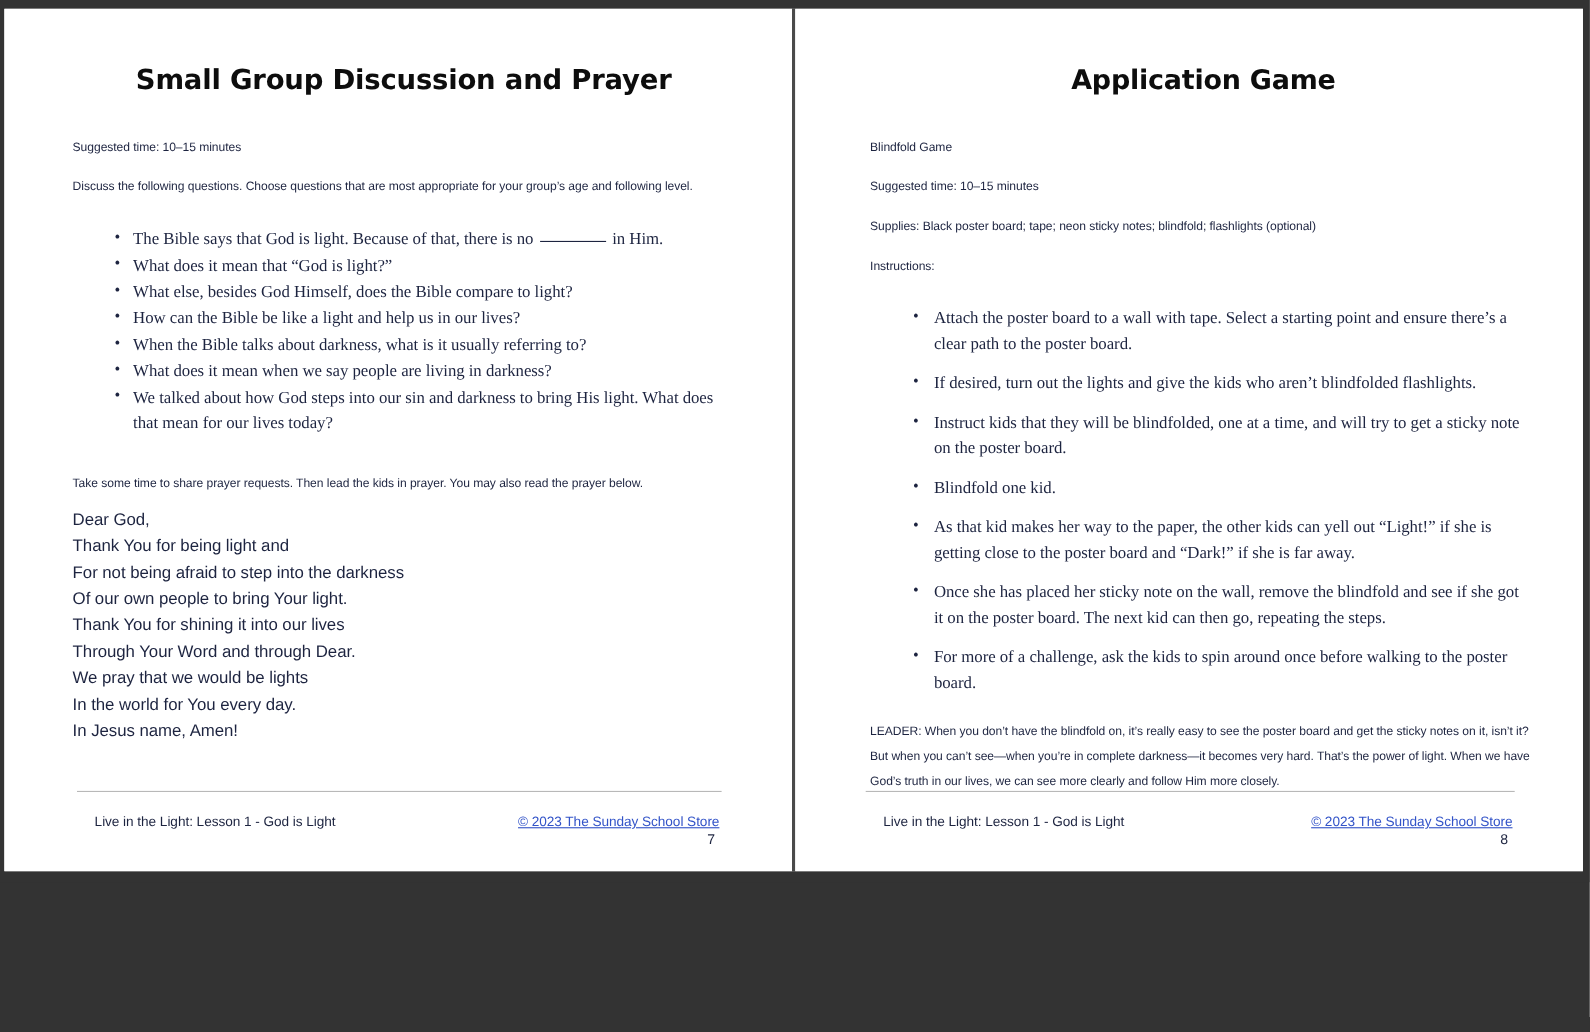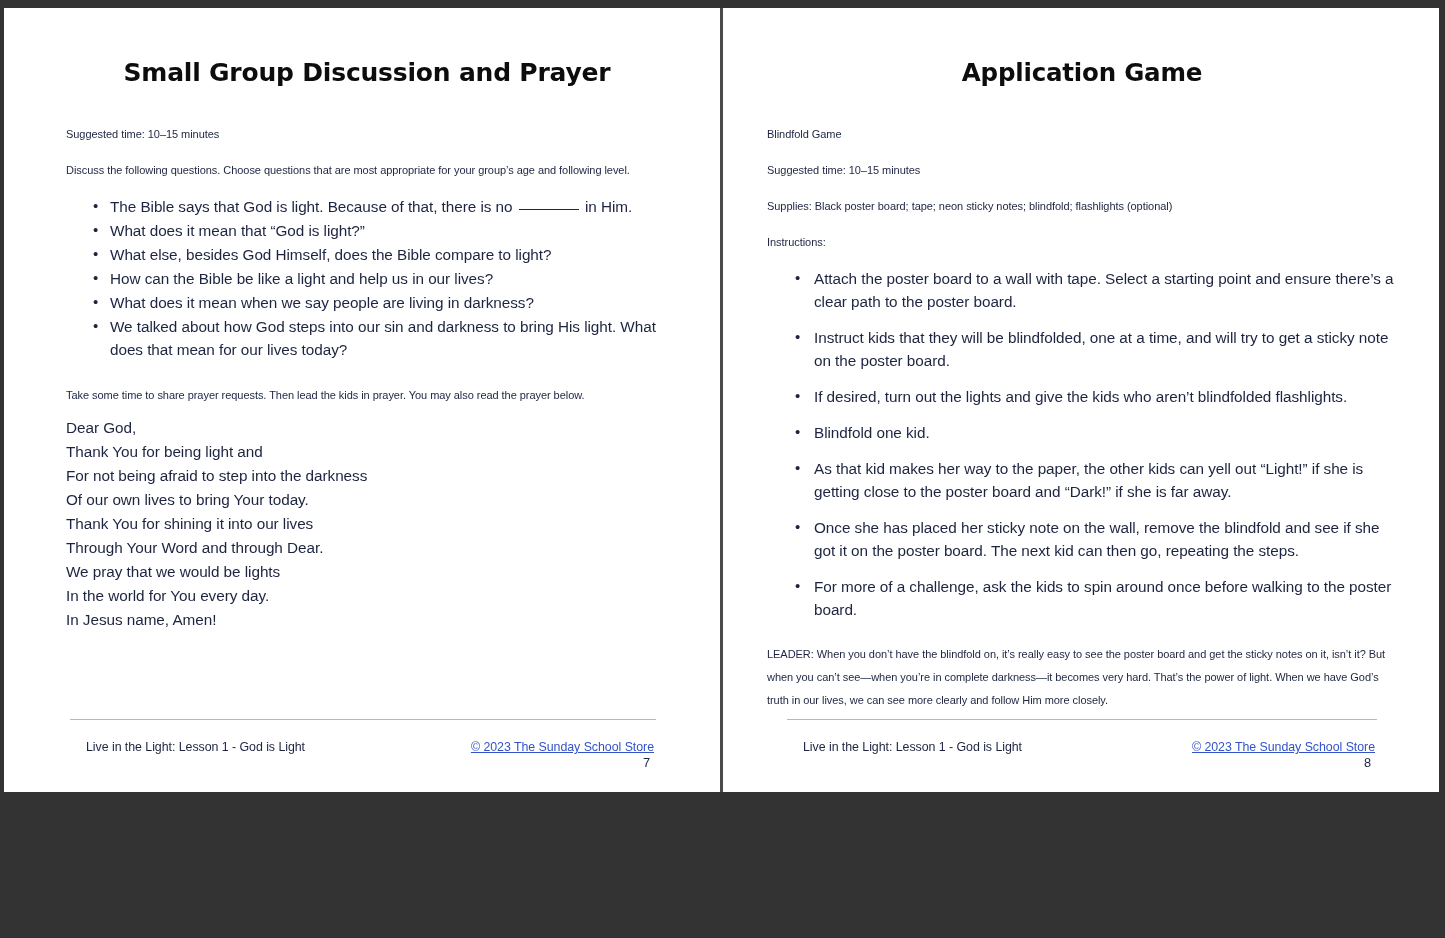--- a/index.html
+++ b/index.html
@@ -48,21 +48,21 @@
   .page-inner {
     position: absolute;
     left: 0;
     right: 0;
     top: 0;
     bottom: 0;
   }
 
   
   .page-left .content { left: 62px; right: 52px; }
-  .page-right .content { left: 44px; right: 42px; }
+  .page-right .content { left: 68px; right: 42px; }
 
   .content {
     position: absolute;
     top: 50px;
   }
 
   h1.title {
     margin: 0;
     font-family: "DejaVu Sans", sans-serif;
     font-weight: bold;
@@ -81,23 +81,24 @@
     line-height: 23px;
     letter-spacing: -0.05px;
   }
 
   .gap-lg { height: 35px; }
   .gap-md { height: 22px; }
   .gap-sm { height: 13px; }
   .gap-xs { height: 9px; }
 
   ul.qlist, ul.steplist {
-    margin: 0;
+    margin: 11px;
     padding: 0;
     list-style: none;
+    font-family: Liberation Serif, serif;
   }
   ul.qlist li, ul.steplist li {
     position: relative;
     color: #1d2440;
     font-size: 15.3px;
     line-height: 23px;
     letter-spacing: -0.05px;
     padding-left: 44px;
   }
   ul.qlist li::before, ul.steplist li::before {
@@ -196,35 +197,36 @@
 
           <ul class="qlist">
             <li>
               <span>The Bible says that God is light. Because of that, there is no</span>
               <span class="blank-line"></span>
               <span>in Him.</span>
             </li>
             <li>What does it mean that “God is light?”</li>
             <li>What else, besides God Himself, does the Bible compare to light?</li>
             <li>How can the Bible be like a light and help us in our lives?</li>
+            <li>When the Bible talks about darkness, what is it usually referring to?</li>
             <li>What does it mean when we say people are living in darkness?</li>
             <li>We talked about how God steps into our sin and darkness to bring His light. What does that mean for our lives today?</li>
           </ul>
 
           <div class="gap-md"></div>
 
           <p class="body">Take some time to share prayer requests. Then lead the kids in prayer. You may also read the prayer below.</p>
 
           <div class="gap-xs"></div>
 
           <div class="prayer">
             <div>Dear God,</div>
             <div>Thank You for being light and</div>
             <div>For not being afraid to step into the darkness</div>
-            <div>Of our own lives to bring Your today.</div>
+            <div>Of our own people to bring Your light.</div>
             <div>Thank You for shining it into our lives</div>
             <div>Through Your Word and through Dear.</div>
             <div>We pray that we would be lights</div>
             <div>In the world for You every day.</div>
             <div>In Jesus name, Amen!</div>
           </div>
 
         </div>
 
         <div class="footer">
@@ -261,22 +263,22 @@
           <p class="body">Supplies: Black poster board; tape; neon sticky notes; blindfold; flashlights (optional)</p>
 
           <div class="gap-sm"></div>
 
           <p class="body">Instructions:</p>
 
           <div class="gap-sm"></div>
 
           <ul class="steplist">
             <li>Attach the poster board to a wall with tape. Select a starting point and ensure there’s a clear path to the poster board.</li>
+            <li>If desired, turn out the lights and give the kids who aren’t blindfolded flashlights.</li>
             <li>Instruct kids that they will be blindfolded, one at a time, and will try to get a sticky note on the poster board.</li>
-            <li>If desired, turn out the lights and give the kids who aren’t blindfolded flashlights.</li>
             <li>Blindfold one kid.</li>
             <li>As that kid makes her way to the paper, the other kids can yell out “Light!” if she is getting close to the poster board and “Dark!” if she is far away.</li>
             <li>Once she has placed her sticky note on the wall, remove the blindfold and see if she got it on the poster board. The next kid can then go, repeating the steps.</li>
             <li>For more of a challenge, ask the kids to spin around once before walking to the poster board.</li>
           </ul>
 
           <div class="gap-xs"></div>
 
           <p class="body">LEADER: When you don’t have the blindfold on, it’s really easy to see the poster board and get the sticky notes on it, isn’t it? But when you can’t see—when you’re in complete darkness—it becomes very hard. That’s the power of light. When we have God’s truth  in our lives, we can see more clearly and follow Him more closely.</p>
 

